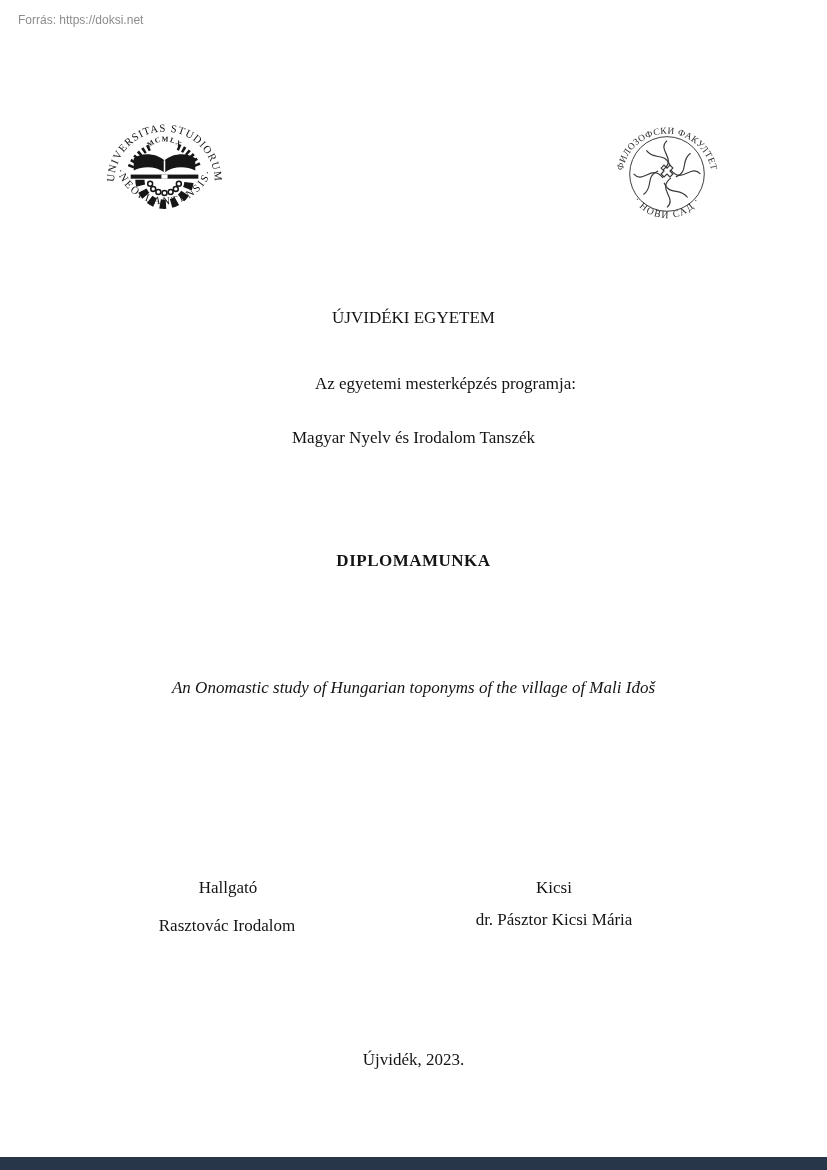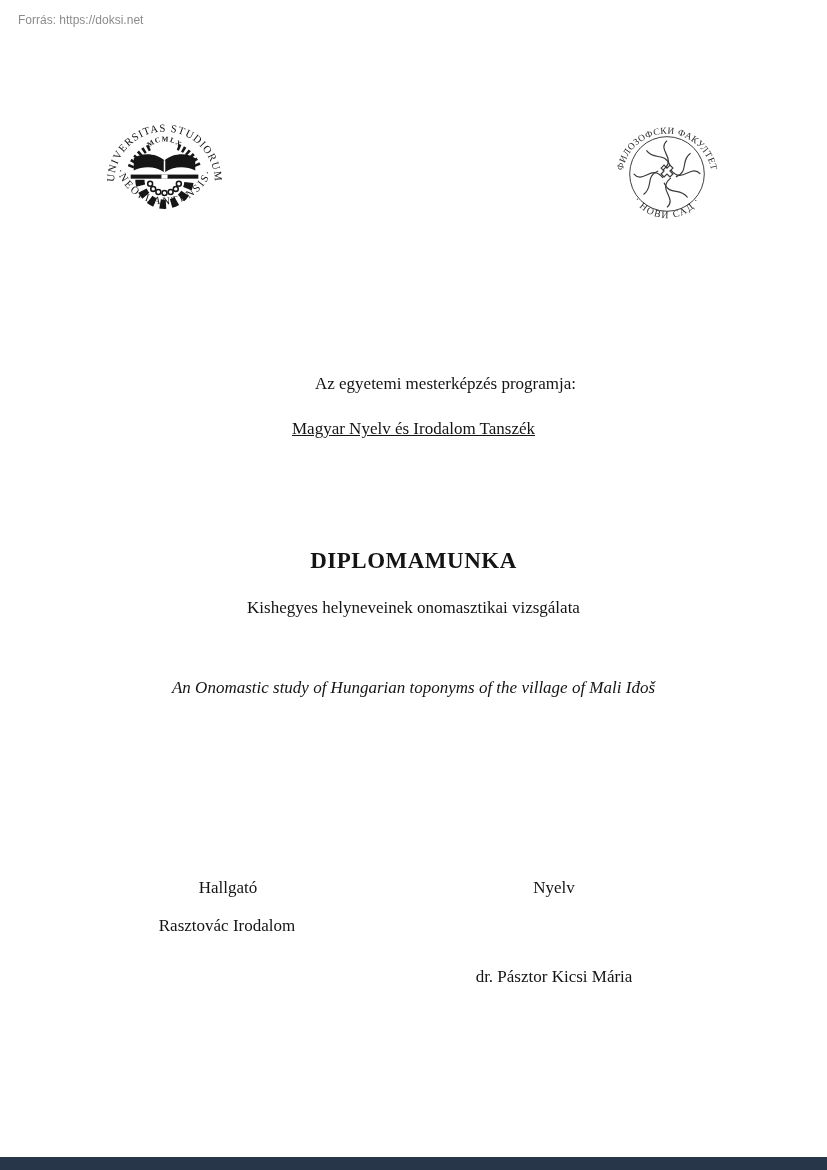--- a/index.html
+++ b/index.html
@@ -34,42 +34,42 @@
     left: 0;
     width: 100%;
     text-align: center;
     font-size: 17px;
     line-height: 22px;
     white-space: pre;
   }
   .line-university { top: 307px; }
   .line-faculty    { top: 347px; }
   .line-program    { top: 373px; padding-left: 32px; }
-  .line-department { top: 418px; text-decoration: underline; }
+  .line-department { top: 427px; }
   .line-doctype {
     top: 546px;
-    font-size: 23px;
+    font-size: 17px;
     font-weight: bold;
     line-height: 30px;
     letter-spacing: 0.5px;
   }
   .line-title-hu { top: 597px; }
   .line-title-sr { top: 637px; }
   .line-title-en { top: 677px; font-style: italic; }
   .sig {
     position: absolute;
     font-size: 17px;
     line-height: 22px;
     text-align: center;
     white-space: pre;
   }
   .sig-student-role { left: 168px; top: 877px; width: 120px; }
   .sig-mentor-role  { left: 494px; top: 877px; width: 120px; }
   .sig-student-name { left: 142px; top: 915px; width: 170px; }
-  .sig-mentor-name  { left: 469px; top: 966px; width: 170px; }
+  .sig-mentor-name  { left: 469px; top: 909px; width: 170px; }
   .line-place-year { top: 1049px; }
   .bottom-bar {
     position: absolute;
     left: 0;
     bottom: 0;
     width: 100%;
     height: 13px;
     background: #28364a;
   }
 </style>
@@ -153,28 +153,29 @@
         </g>
         <g transform="rotate(270 55 57)">
           <path d="M 55,23 C 44,33 66,41 51,53"></path>
           <path d="M 34,33 C 42,44 52,34 58,48"></path>
         </g>
         <path d="M 49,51 l 3,-3 3,3 3,-3 3,3 -3,3 3,3 -3,3 -3,-3 -3,3 -3,-3 3,-3 z"></path>
       </g>
     </svg>
   </div>
 
+  <div class="line line-university">ÚJVIDÉKI EGYETEM</div>
   <div class="line line-program">Az egyetemi mesterképzés programja:</div>
   <div class="line line-department">Magyar Nyelv és Irodalom Tanszék</div>
 
   <div class="line line-doctype">DIPLOMAMUNKA</div>
-  <div class="line line-title-hu">Kishegyes helyneveinek onomasztikai vizsgálata</div>
   <div class="line line-title-en">An Onomastic study of Hungarian toponyms of the village of Mali Iđoš</div>
 
   <div class="sig sig-student-role">Hallgató</div>
-  <div class="sig sig-mentor-role">Nyelv</div>
+  <div class="sig sig-mentor-role">Kicsi</div>
   <div class="sig sig-student-name">Rasztovác Irodalom</div>
   <div class="sig sig-mentor-name">dr. Pásztor Kicsi Mária</div>
 
+  <div class="line line-place-year">Újvidék, 2023.</div>
 
   <div class="bottom-bar"></div>
 
 </div>
 
 </body></html>

